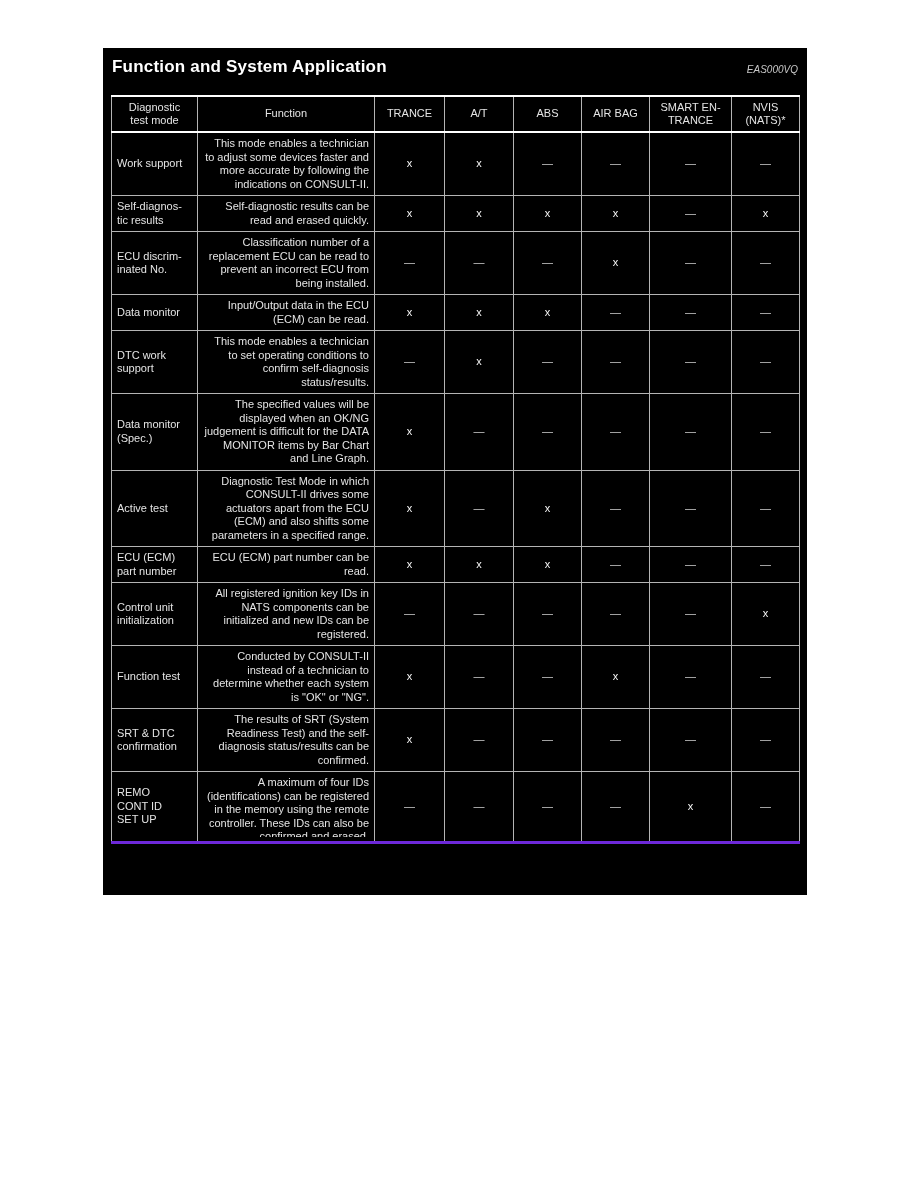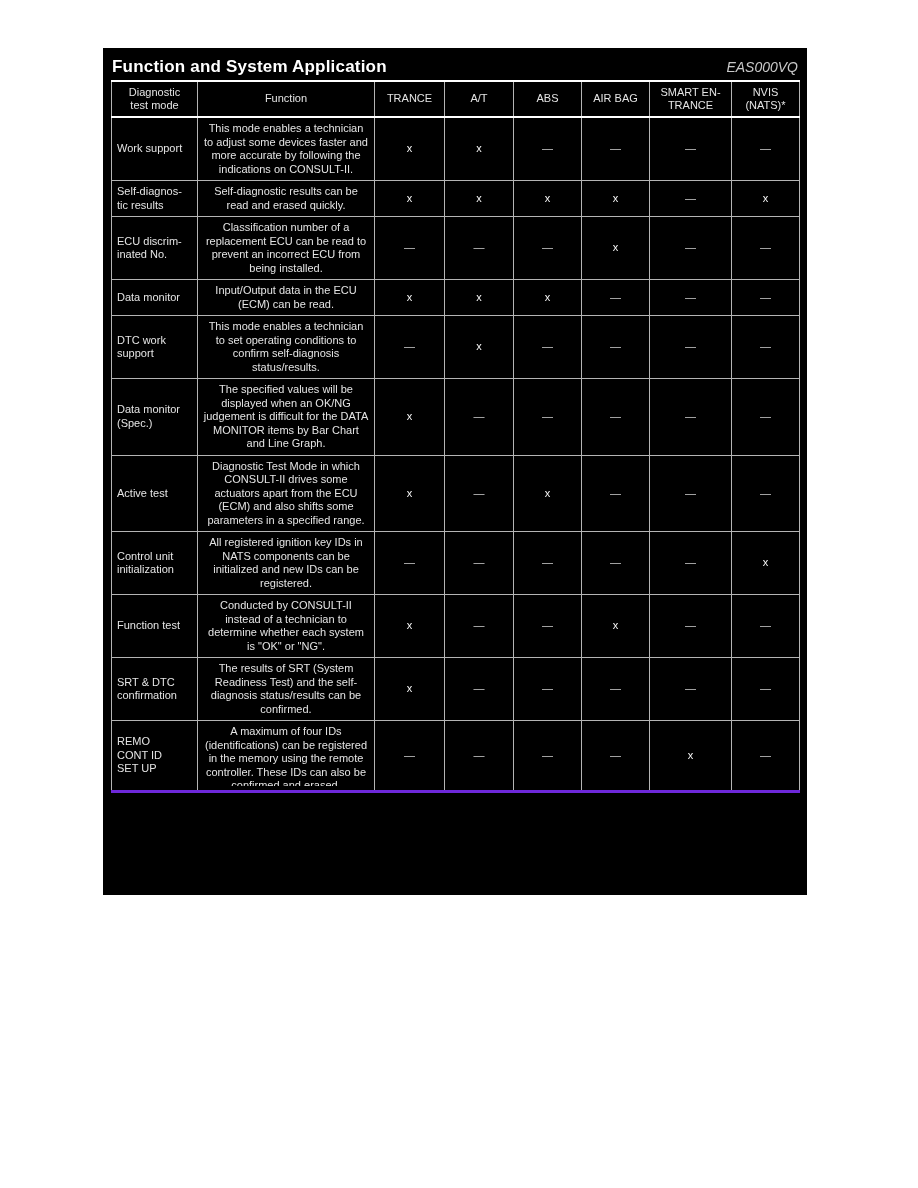--- a/index.html
+++ b/index.html
@@ -33,29 +33,29 @@
   .title {
     margin: 0;
     color: #ffffff;
     font-size: 17px;
     font-weight: bold;
     letter-spacing: 0.2px;
     line-height: 20px;
   }
   .code {
     color: #c8c8c8;
-    font-size: 14px;
+    font-size: 10px;
     font-style: italic;
     padding-bottom: 2px;
   }
   table.app-table {
     border-collapse: collapse;
     table-layout: fixed;
     width: 688px;
-    margin: 0 8px;
+    margin: 15px 8px;
     background: #000000;
   }
   .app-table th, .app-table td {
     border: 1px solid #b4b4b4;
     color: #e4e4e4;
     font-size: 11px;
     line-height: 13.5px;
     padding: 4px 5px;
     vertical-align: middle;
     overflow: hidden;
@@ -69,21 +69,21 @@
     height: 30px;
     padding: 2px 3px;
   }
   .app-table tbody tr:last-child td {
     border-bottom: 3px solid #6d28d9;
   }
   td.mode-cell {
     white-space: pre-line;
     text-align: left;
   }
-  td.fn-cell { text-align: center; }
+  td.fn-cell { text-align: right; }
   .fn-text { display: block; }
   .clip .fn-text {
     max-height: 61px;
     overflow: hidden;
   }
   td.mark-cell {
     text-align: center;
     font-size: 11px;
   }
   td.mark-cell.is-x { color: #f5f5f5; }
@@ -207,20 +207,33 @@
               <span class="fn-text">Diagnostic Test Mode in which CONSULT-II drives some actuators apart from the ECU (ECM) and also shifts some parameters in a specified range.</span>
             </td>
             <td class="mark-cell is-x">x</td>
             <td class="mark-cell is-dash">—</td>
             <td class="mark-cell is-x">x</td>
             <td class="mark-cell is-dash">—</td>
             <td class="mark-cell is-dash">—</td>
             <td class="mark-cell is-dash">—</td>
           </tr>
           <tr>
+            <td class="mode-cell">ECU (ECM)
+part number</td>
+            <td class="fn-cell">
+              <span class="fn-text">ECU (ECM) part number can be read.</span>
+            </td>
+            <td class="mark-cell is-x">x</td>
+            <td class="mark-cell is-x">x</td>
+            <td class="mark-cell is-x">x</td>
+            <td class="mark-cell is-dash">—</td>
+            <td class="mark-cell is-dash">—</td>
+            <td class="mark-cell is-dash">—</td>
+          </tr>
+          <tr>
             <td class="mode-cell">Control unit
 initialization</td>
             <td class="fn-cell">
               <span class="fn-text">All registered ignition key IDs in NATS components can be initialized and new IDs can be registered.</span>
             </td>
             <td class="mark-cell is-dash">—</td>
             <td class="mark-cell is-dash">—</td>
             <td class="mark-cell is-dash">—</td>
             <td class="mark-cell is-dash">—</td>
             <td class="mark-cell is-dash">—</td>

